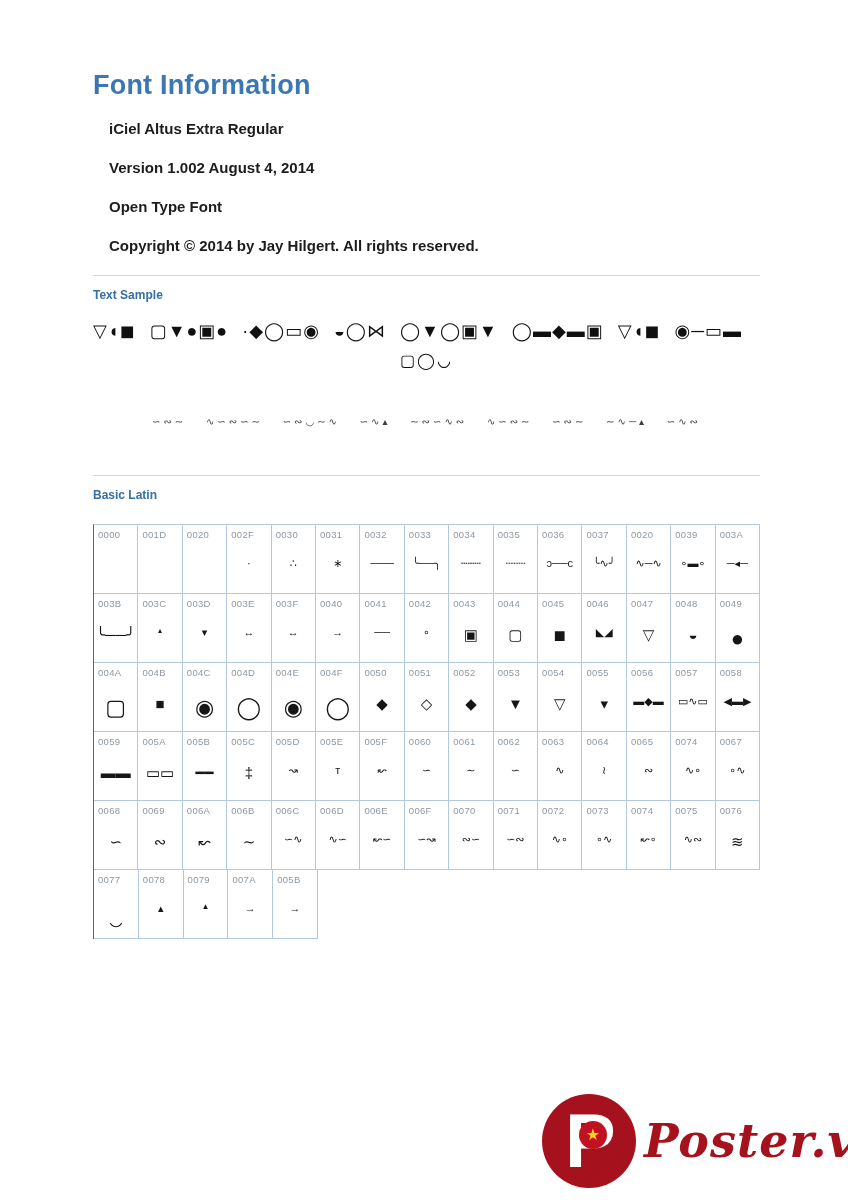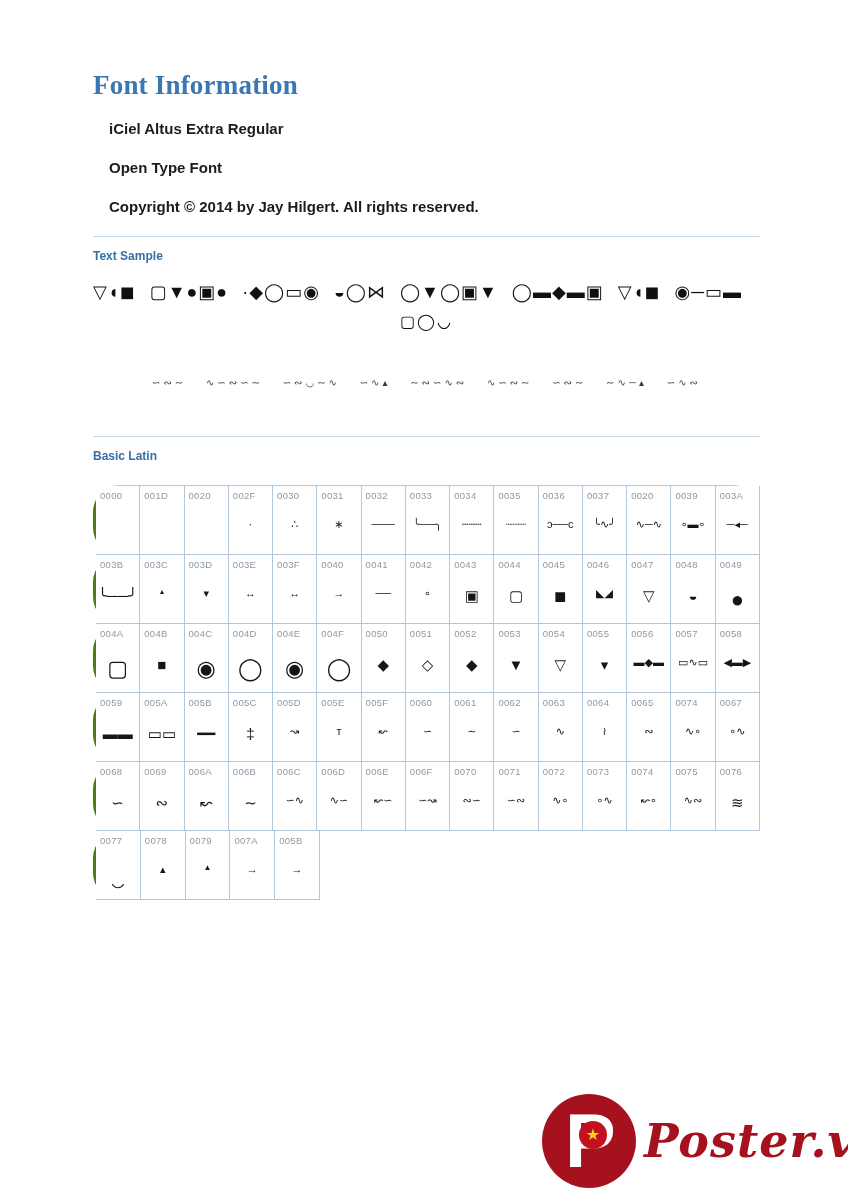--- a/index.html
+++ b/index.html
@@ -1,29 +1,29 @@
 <!DOCTYPE html>
 <html><head>
 <meta charset="utf-8">
 <style>
   html,body{margin:0;padding:0;}
   body{
     width:848px;height:1200px;background:#ffffff;position:relative;overflow:hidden;
     font-family:"Liberation Sans", sans-serif;color:#1d1d1d;
   }
   .content{padding:70px 88px 0 93px;}
-  .title{color:#3B76B5;font-size:27px;font-weight:bold;margin:0 0 10px 0;letter-spacing:0.2px;font-family:Liberation Serif, serif;}
+  .title{color:#3B76B5;font-size:27px;font-weight:bold;margin:0 0 10px 0;letter-spacing:0.2px;}
   .info p{margin:16px;font-weight:bold;font-size:15px;line-height:23px;color:#1c1c1c;}
   .rule{border:none;border-top:1px solid #C9D9E7;margin:18px 0 0 0;}
   .section-heading{color:#366FA5;font-size:12px;font-weight:bold;margin:12px 0 0 0;}
   .sample-l1{margin-top:18px;font-size:18px;color:#101010;letter-spacing:1px;word-spacing:8px;white-space:nowrap;line-height:1.3;}
   .sample-l2{margin-top:8px;text-align:center;font-size:16px;color:#101010;letter-spacing:2px;}
   .sample-l3{margin-top:46px;text-align:center;font-size:10px;color:#3a3a3a;letter-spacing:3px;word-spacing:14px;white-space:nowrap;}
   .glyph-table{margin-top:22px;}
-  .g-row{display:flex;border-left:3px solid #4d7c0f;border-radius:27px;}
+  .g-row{display:flex;border-left:1px solid #4d7c0f;}
   .g-row.first{border-top:1px solid #B2C9DD;}
   .g-cell{width:44.8px;height:69px;border-right:1px solid #B2C9DD;border-bottom:1px solid #B2C9DD;box-sizing:border-box;position:relative;background:#fff;}
   .g-code{font-size:9.5px;color:#8D98A3;padding:4px 0 0 4px;letter-spacing:0.3px;}
   .g-glyph{position:absolute;top:32px;left:0;right:0;text-align:center;color:#161616;line-height:1.2;white-space:nowrap;}
   .sz-xs{font-size:8px;}.sz-s{font-size:11px;}.sz-m{font-size:15px;}.sz-l{font-size:22px;}
   .logo{position:absolute;left:542px;top:1094px;display:flex;align-items:center;}
   .logo-circle{width:94px;height:94px;border-radius:50%;background:#A5121D;position:relative;flex:0 0 auto;}
   .logo-p{position:absolute;left:23px;top:0px;color:#ffffff;font-weight:bold;font-size:76px;line-height:94px;font-family:"Liberation Sans",sans-serif;}
   .logo-star-circle{position:absolute;left:37px;top:27px;width:28px;height:28px;border-radius:50%;background:#C3121F;display:flex;align-items:center;justify-content:center;}
   .logo-star{color:#FFD21E;font-size:16px;line-height:1;}
@@ -31,20 +31,21 @@
 </style>
 </head>
 <body>
 
 <div class="content">
 
   <h1 class="title">Font Information</h1>
 
   <div class="info">
     <p>iCiel Altus Extra Regular</p>
+    <p>Version 1.002 August 4, 2014</p>
     <p>Open Type Font</p>
     <p>Copyright © 2014 by Jay Hilgert. All rights reserved.</p>
   </div>
 
   <hr class="rule">
 
   <h2 class="section-heading">Text Sample</h2>
 
   <div class="sample-l1">▽◖◼ ▢▼●▣● ·◆◯▭◉ ◒◯⋈ ◯▼◯▣▼ ◯▬◆▬▣ ▽◖◼ ◉─▭▬</div>
   <div class="sample-l2">▢◯◡</div>

